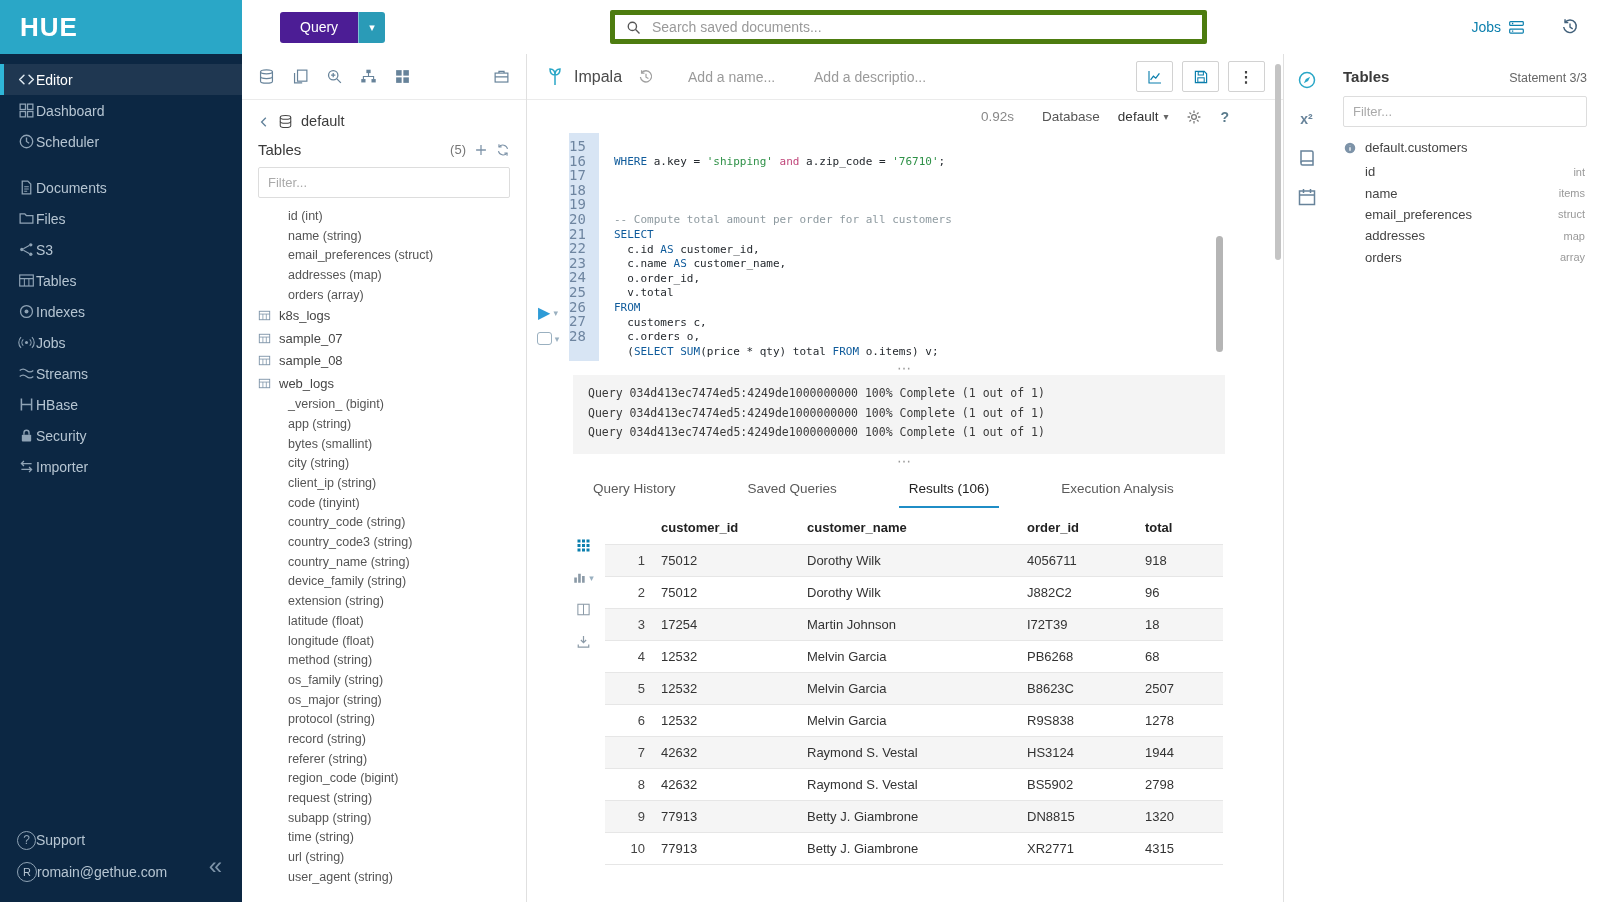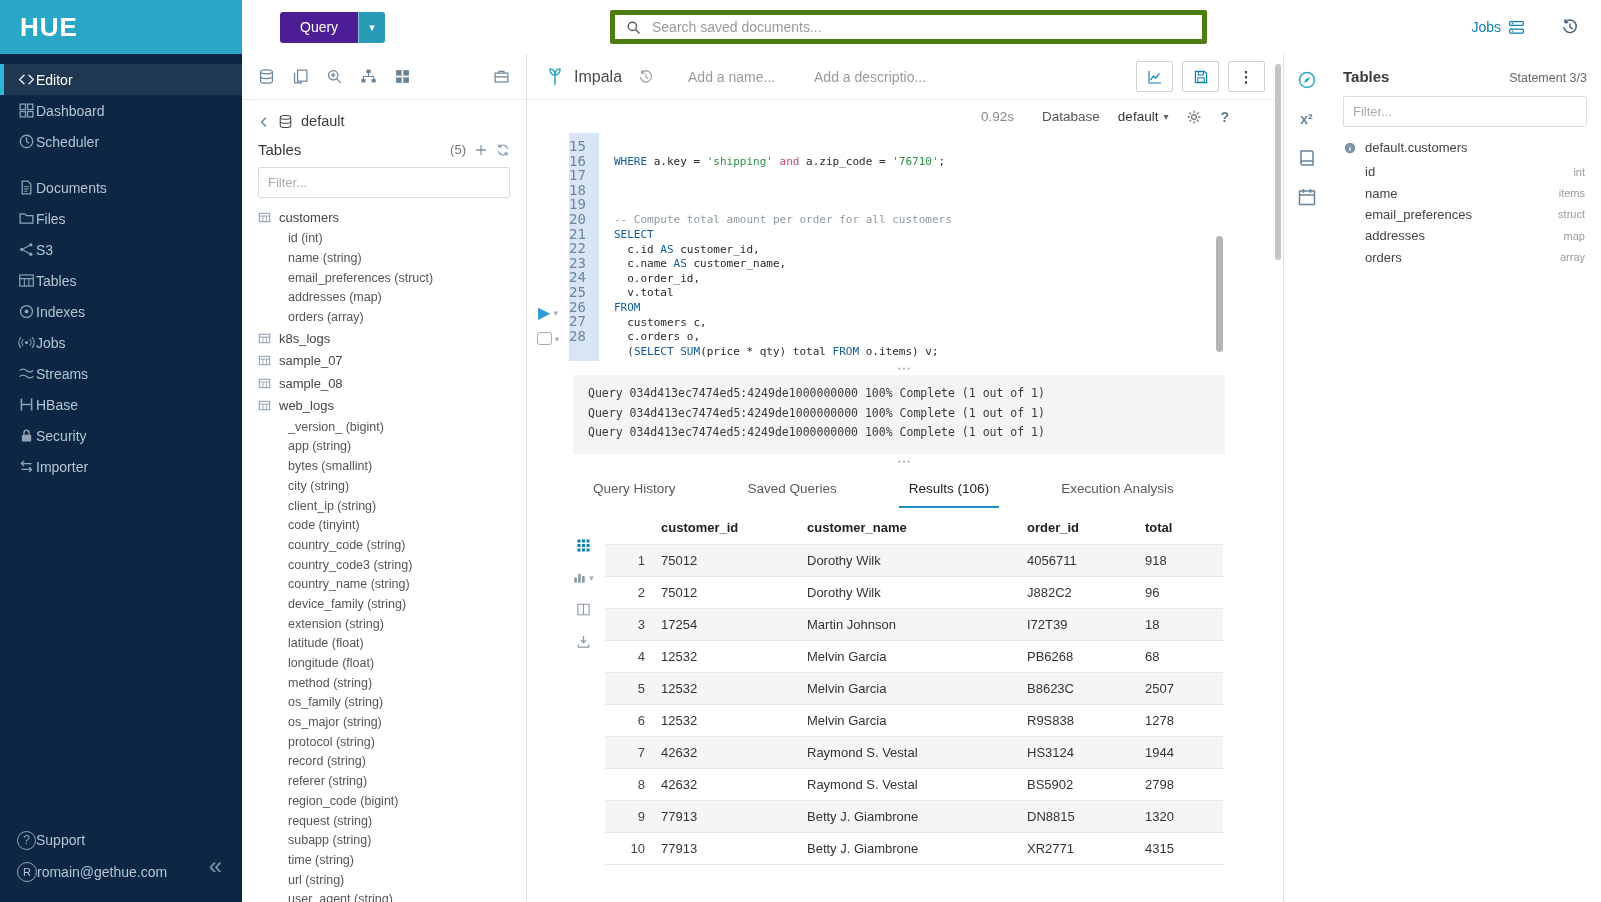--- a/index.html
+++ b/index.html
@@ -386,27 +386,20 @@
               </svg></span>
           <span class="icon"><svg viewBox="0 0 20 20">
                 <path d="M16.5 8.5A7 7 0 0 0 4.2 5.6M3.5 11.5a7 7 0 0 0 12.3 2.9" fill="none" stroke="currentColor" stroke-width="1.6"></path>
                 <path d="M4.2 1.8v3.8H8M15.8 18.2v-3.8H12" fill="none" stroke="currentColor" stroke-width="1.6"></path>
               </svg></span>
         </div>
         <div class="filter-wrap">
           <input class="filter-input" placeholder="Filter..." style="">
         </div>
         <div class="tree" id="assist-tree">
-            <div class="tree-table">
-              <span class="t-icon"><svg viewBox="0 0 20 20">
-                  <rect x="2" y="3.5" width="16" height="13" fill="none" stroke="currentColor" stroke-width="1.4"></rect>
-                  <path d="M2 7.8h16M7.5 7.8v8.7M12.8 7.8v8.7" stroke="currentColor" stroke-width="1.2" fill="none"></path>
-                </svg></span>
-              <span>customers</span>
-            </div>
             <div class="tree-col">id (int)</div>
             <div class="tree-col">name (string)</div>
             <div class="tree-col">email_preferences (struct)</div>
             <div class="tree-col">addresses (map)</div>
             <div class="tree-col">orders (array)</div>
             <div class="tree-table">
               <span class="t-icon"><svg viewBox="0 0 20 20">
                   <rect x="2" y="3.5" width="16" height="13" fill="none" stroke="currentColor" stroke-width="1.4"></rect>
                   <path d="M2 7.8h16M7.5 7.8v8.7M12.8 7.8v8.7" stroke="currentColor" stroke-width="1.2" fill="none"></path>
                 </svg></span>

